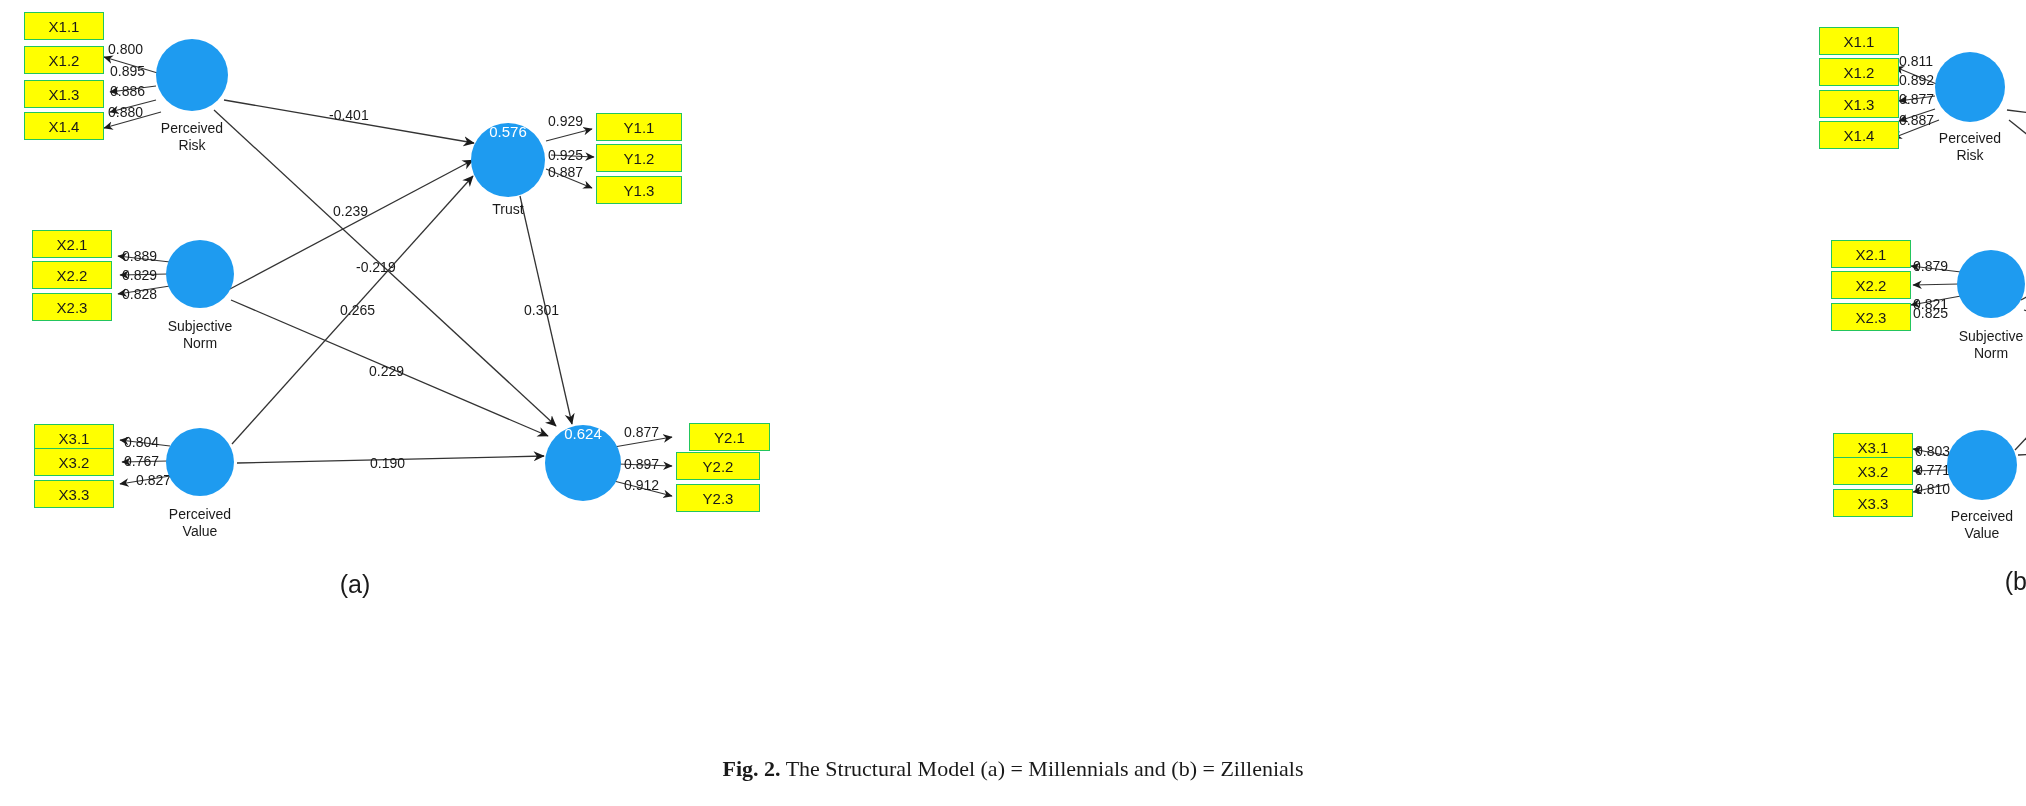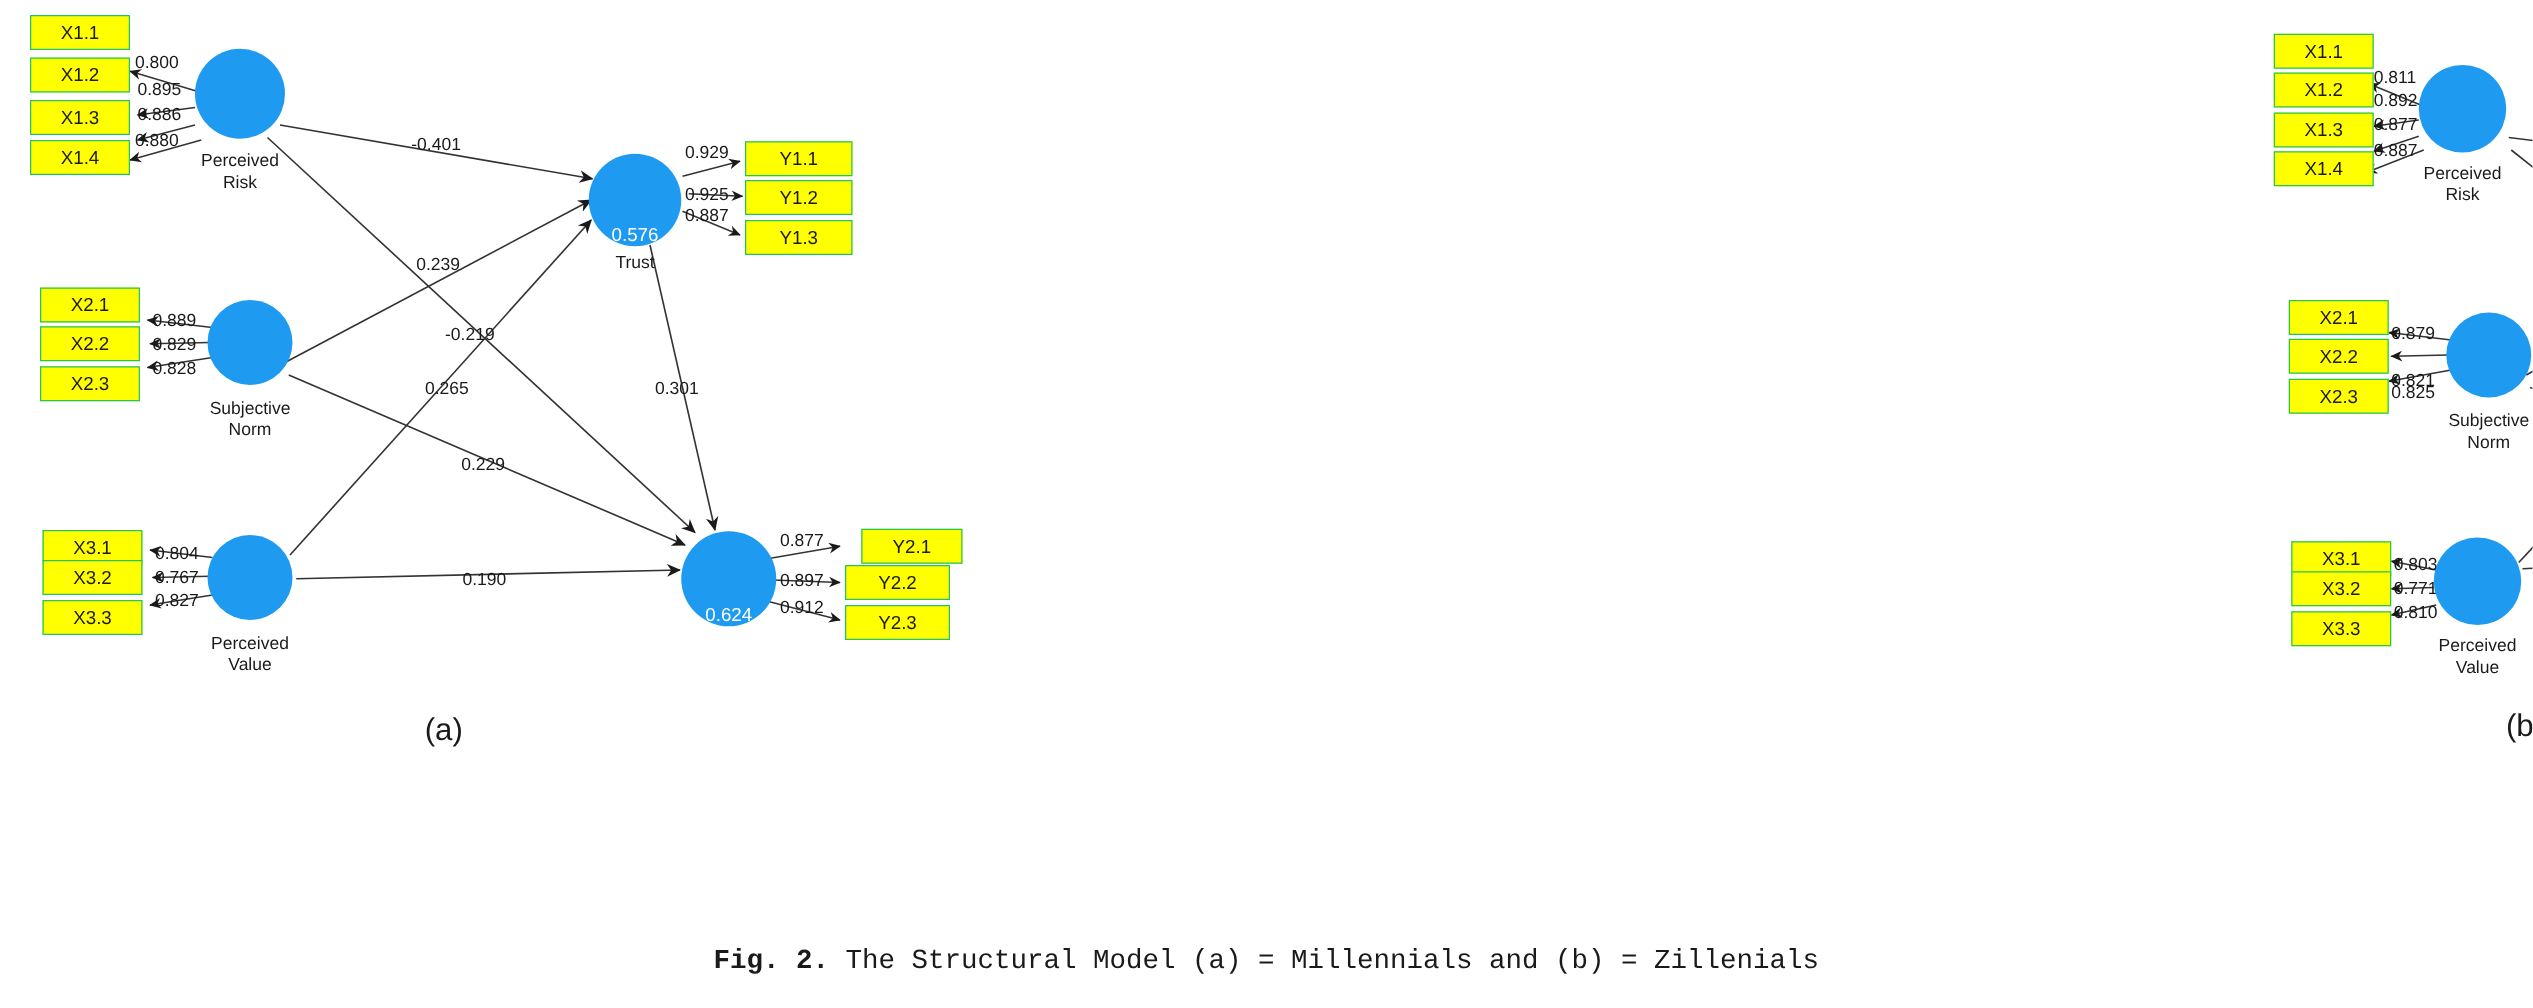--- a/index.html
+++ b/index.html
@@ -6,29 +6,29 @@
   body{width:2026px;height:806px;position:relative;overflow:hidden;
        font-family:"Liberation Sans",sans-serif;color:#1a1a1a;}
   .panel{position:absolute;top:0;width:1013px;height:806px;}
   .panel-a{left:0;}
   .panel-b{left:1013px;}
   svg.wires{position:absolute;left:0;top:0;width:1013px;height:806px;overflow:visible;}
   .ind{position:absolute;background:#ffff00;border:1px solid #22c55e;
        display:flex;align-items:center;justify-content:center;
        font-size:15px;color:#1a1a1a;box-sizing:border-box;}
   .lv{position:absolute;border-radius:50%;background:#1e9bf0;
-      display:flex;align-items:flex-end;justify-content:center;
+      display:flex;align-items:flex-start;justify-content:center;
       color:#ffffff;font-size:15px;}
   .lv-empty{color:transparent;}
   .lvlabel{position:absolute;text-align:center;font-size:14px;line-height:1.22;
            color:#1a1a1a;width:160px;}
   .num{position:absolute;font-size:14px;color:#1a1a1a;white-space:nowrap;}
   .panel-cap{position:absolute;font-size:25px;color:#1a1a1a;width:120px;text-align:center;}
   .figcap{position:absolute;left:0;top:756px;width:2026px;text-align:center;
-          font-size:22px;font-family:Liberation Mono, monospace;color:#1a1a1a;}
+          font-size:22px;font-family:Liberation Serif, serif;color:#1a1a1a;}
   .figcap b{font-weight:bold;}
 </style>
 </head>
 <body>
 
 <div class="panel panel-a">
   <svg class="wires">
     <defs>
       <marker id="ah-a" markerWidth="9" markerHeight="9" refX="8" refY="4.5" orient="auto">
         <path d="M0,0.6 L8.6,4.5 L0,8.4 L2.6,4.5 Z" fill="#1a1a1a"></path>
@@ -121,21 +121,21 @@
     </div>
   <div class="ind" style="left:34px;top:448px;width:80px;height:28px;">
       <span>X3.2</span>
     </div>
   <div class="ind" style="left:34px;top:480px;width:80px;height:28px;">
       <span>X3.3</span>
     </div>
 
   <div class="num" style="left:124px;top:434px;"><span>0.804</span></div>
   <div class="num" style="left:124px;top:453px;"><span>0.767</span></div>
-  <div class="num" style="left:124px;top:472px;"><span>0.827</span></div>
+  <div class="num" style="left:136px;top:472px;"><span>0.827</span></div>
 
   <div class="lv lv-empty" style="left:166px;top:428px;width:68px;height:68px;">
       <span></span>
     </div>
   <div class="lvlabel" style="left:120px;top:506px;">
     <div>Perceived</div>
     <div>Value</div>
   </div>
 
   <div class="lv" style="left:471px;top:123px;width:74px;height:74px;">

